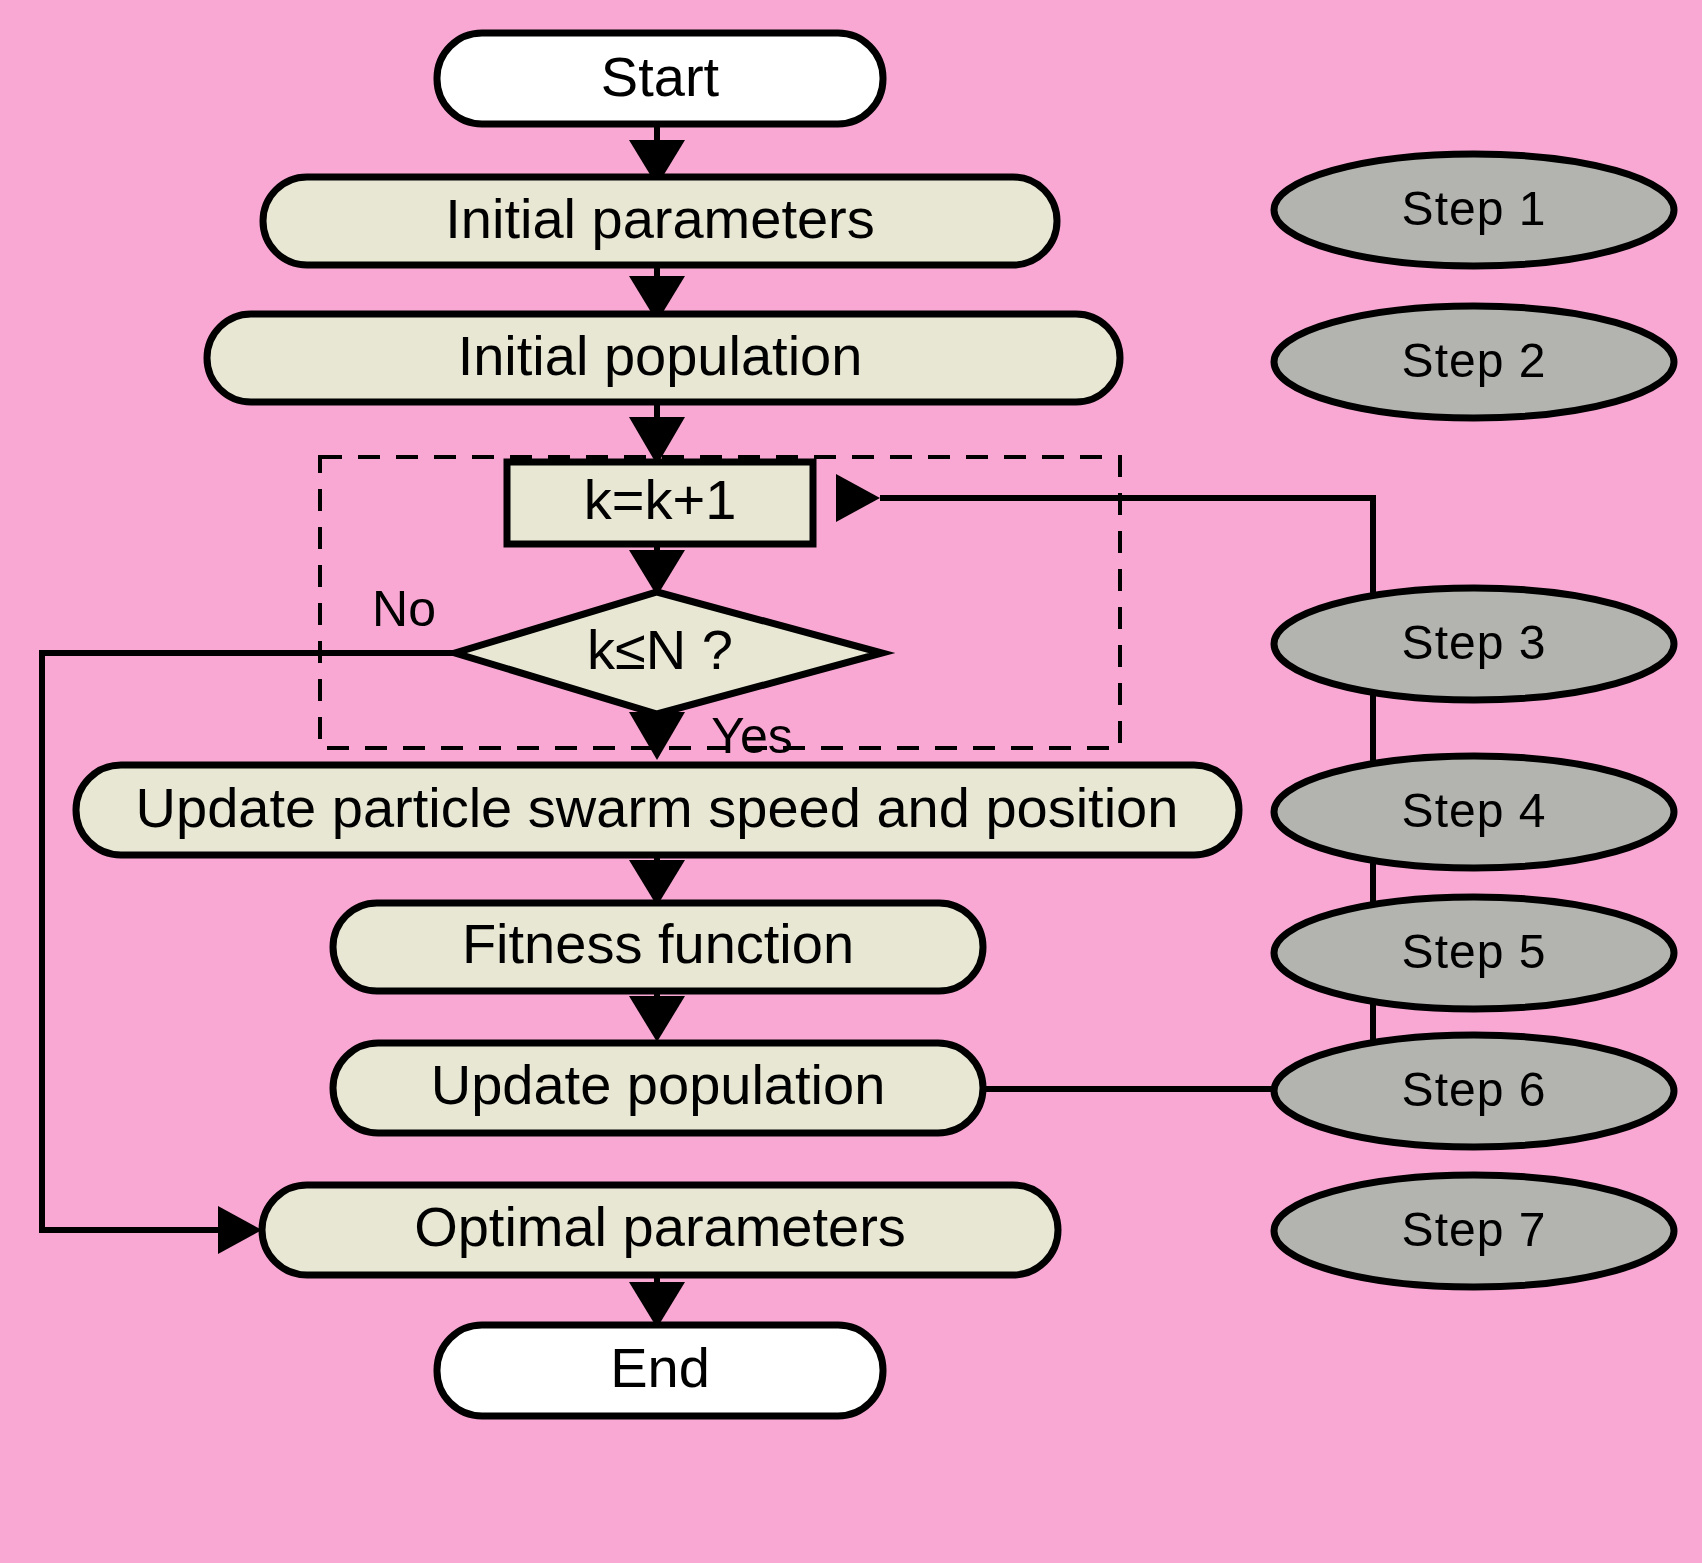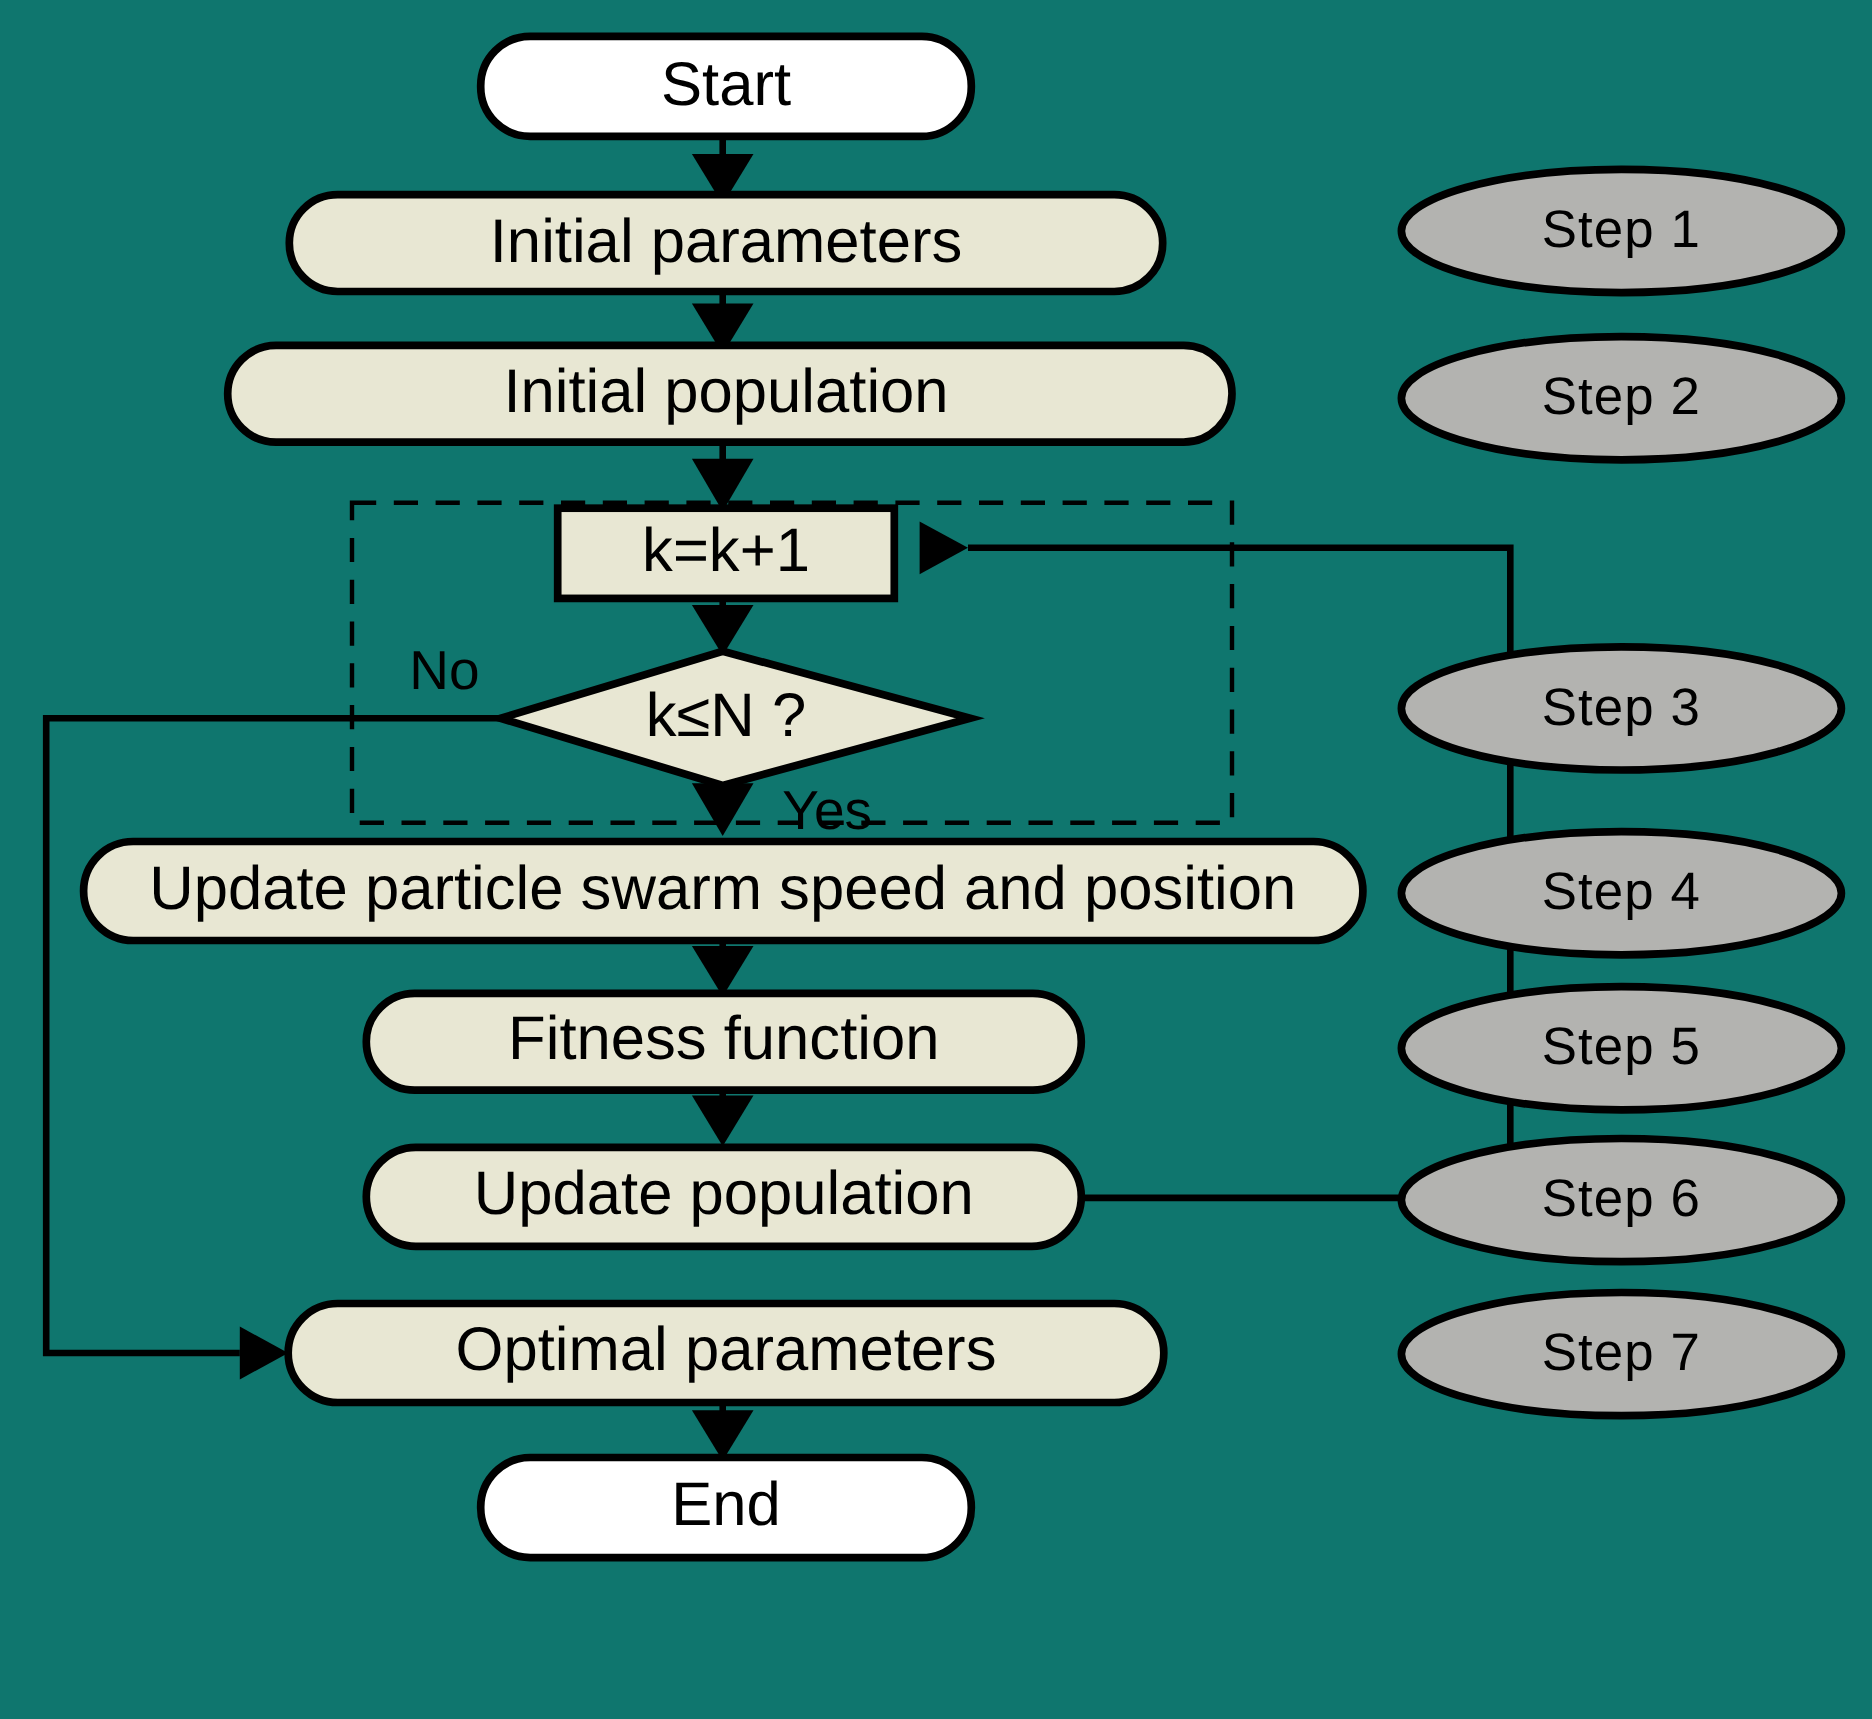--- a/index.html
+++ b/index.html
@@ -7,21 +7,21 @@
     padding: 0;
     background: #ffffff;
   }
   body {
     font-family: "Liberation Sans", sans-serif;
   }
   #canvas-wrap {
     position: relative;
     width: 1702px;
     height: 1563px;
-    background: #0f766e;
+    background: #f9a8d4;
     overflow: hidden;
   }
   svg#flowchart {
     display: block;
     width: 1702px;
     height: 1563px;
   }
   .node-shape {
     stroke: #000000;
     stroke-width: 7;

